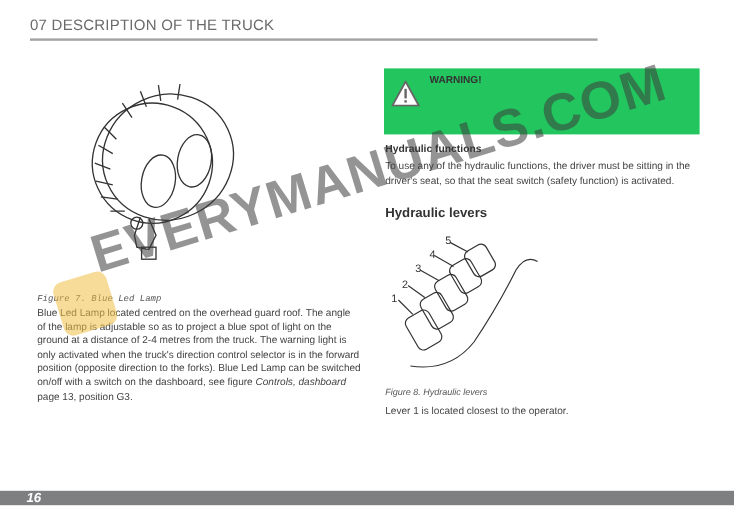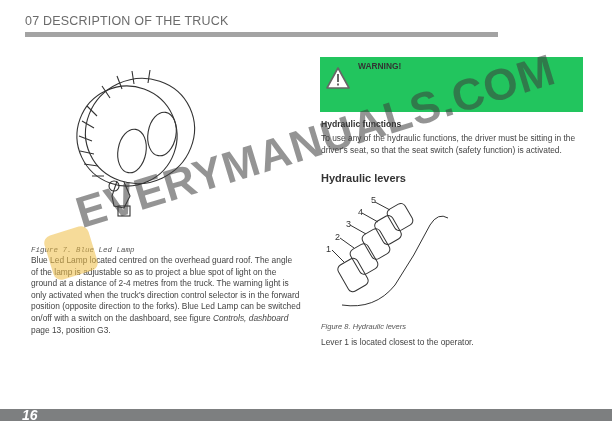--- a/index.html
+++ b/index.html
@@ -1,36 +1,36 @@
 <!DOCTYPE html>
 <html><head>
 <meta charset="utf-8">
 <style>
   html, body { margin:0; padding:0; }
   body { width:612px; height:432px; background:#ffffff; position:relative; overflow:hidden;
          font-family:"Liberation Sans", sans-serif; color:#3a3a3a; }
   .header { position:absolute; left:25px; top:14px; width:473px; font-size:12.5px; color:#6b6b6b;
-            letter-spacing:0.2px; padding-bottom:4px; border-bottom:5px solid #a3a3a3; }
+            letter-spacing:0.2px; padding-bottom:4px; border-bottom:2px solid #a3a3a3; }
   .lamp-fig { position:absolute; left:62px; top:56px; width:140px; height:170px; }
   .caption { font-style:italic; font-size:7.5px; color:#555; }
   .cap7 { position:absolute; left:31px; top:246px;font-family:Liberation Mono, monospace; }
   .body-left { position:absolute; left:31px; top:255px; width:270px; font-size:8.4px; line-height:11.6px; color:#444; }
   .body-left i { font-style:italic; }
   .warn { position:absolute; left:320px; top:57px; width:263px; height:55px; background:#22c55e; }
   .warn-icon { position:absolute; left:6px; top:10px; width:24px; height:22px; }
   .warn-title { position:absolute; left:38px; top:4px; font-weight:bold; font-size:8.4px; color:#333; }
   .warn-text { position:absolute; left:38px; top:15px; width:220px; font-size:8.4px; line-height:11.3px; color:#444; }
   .h-hyd { position:absolute; left:321px; top:119px; font-weight:bold; font-size:8.6px; color:#333; }
   .p-hyd { position:absolute; left:321px; top:133px; width:270px; font-size:8.4px; line-height:11.5px; color:#444; }
   .h-lev { position:absolute; left:321px; top:172px; font-weight:bold; font-size:11px; color:#333; }
   .lever-fig { position:absolute; left:320px; top:190px; width:140px; height:130px; }
   .cap8 { position:absolute; left:321px; top:322px; }
   .p-lev { position:absolute; left:321px; top:337px; font-size:8.4px; color:#444; }
   .footer { position:absolute; left:0; top:409px; width:612px; height:12px; background:#7d7f80; }
-  .page-num { position:absolute; left:22px; top:0px; font-size:14px; font-weight:bold; color:#ffffff; line-height:12px;font-style:italic; }
+  .page-num { position:absolute; left:22px; top:0px; font-size:11px; font-weight:bold; color:#ffffff; line-height:12px;font-style:italic; }
   .watermark { position:absolute; left:70px; top:190px; font-size:44px; font-weight:bold; color:rgba(60,60,60,0.55);
                transform:rotate(-17deg); transform-origin:left top; letter-spacing:1px; white-space:nowrap; }
   .wm-logo { position:absolute; left:48px; top:230px; width:46px; height:46px; background:rgba(238,190,70,0.55);
              border-radius:8px; transform:rotate(-17deg); }
 </style>
 </head>
 <body>
 
 <div class="header">07 DESCRIPTION OF THE TRUCK</div>
 

